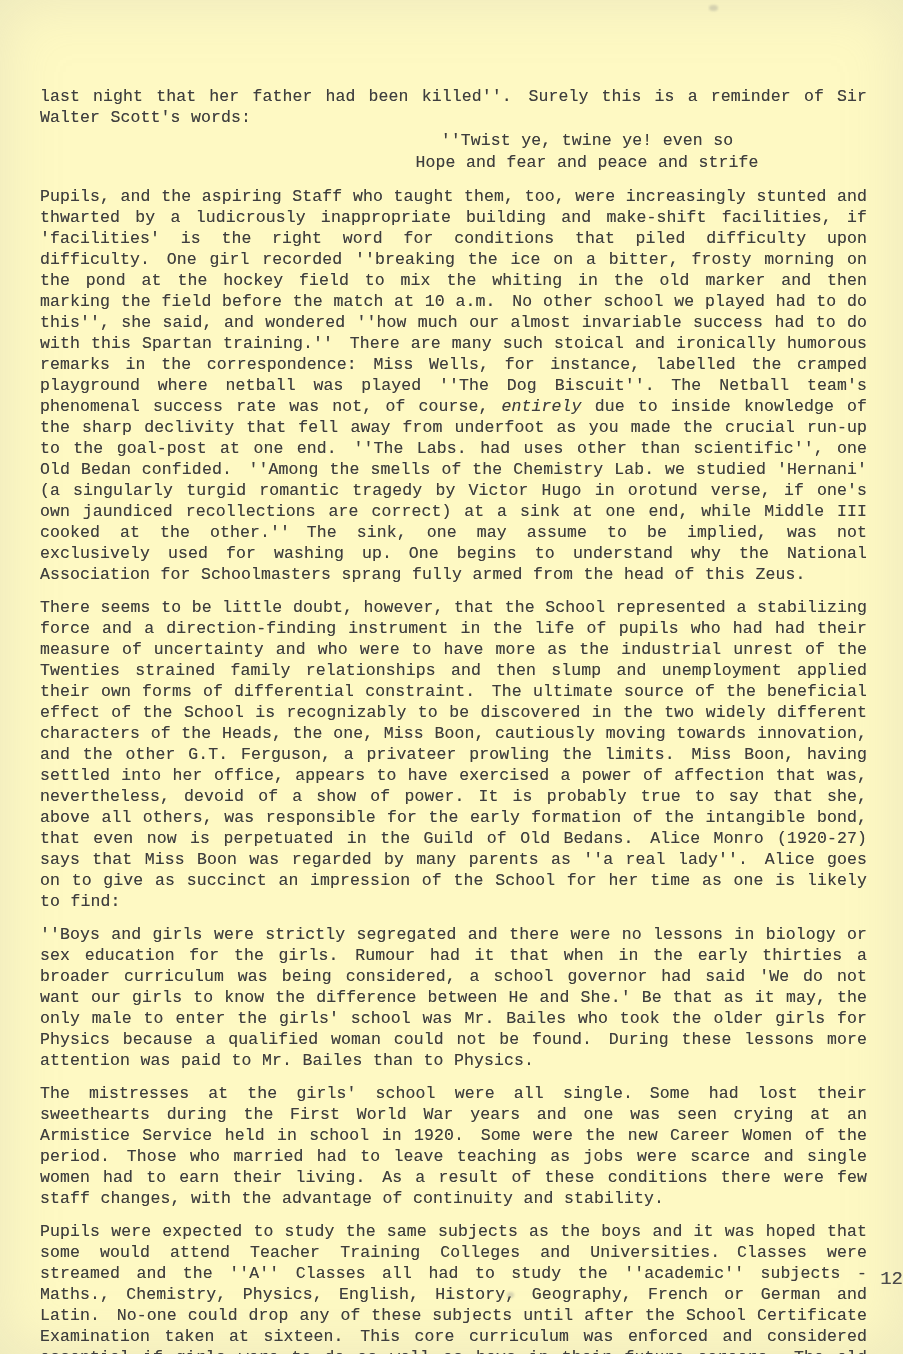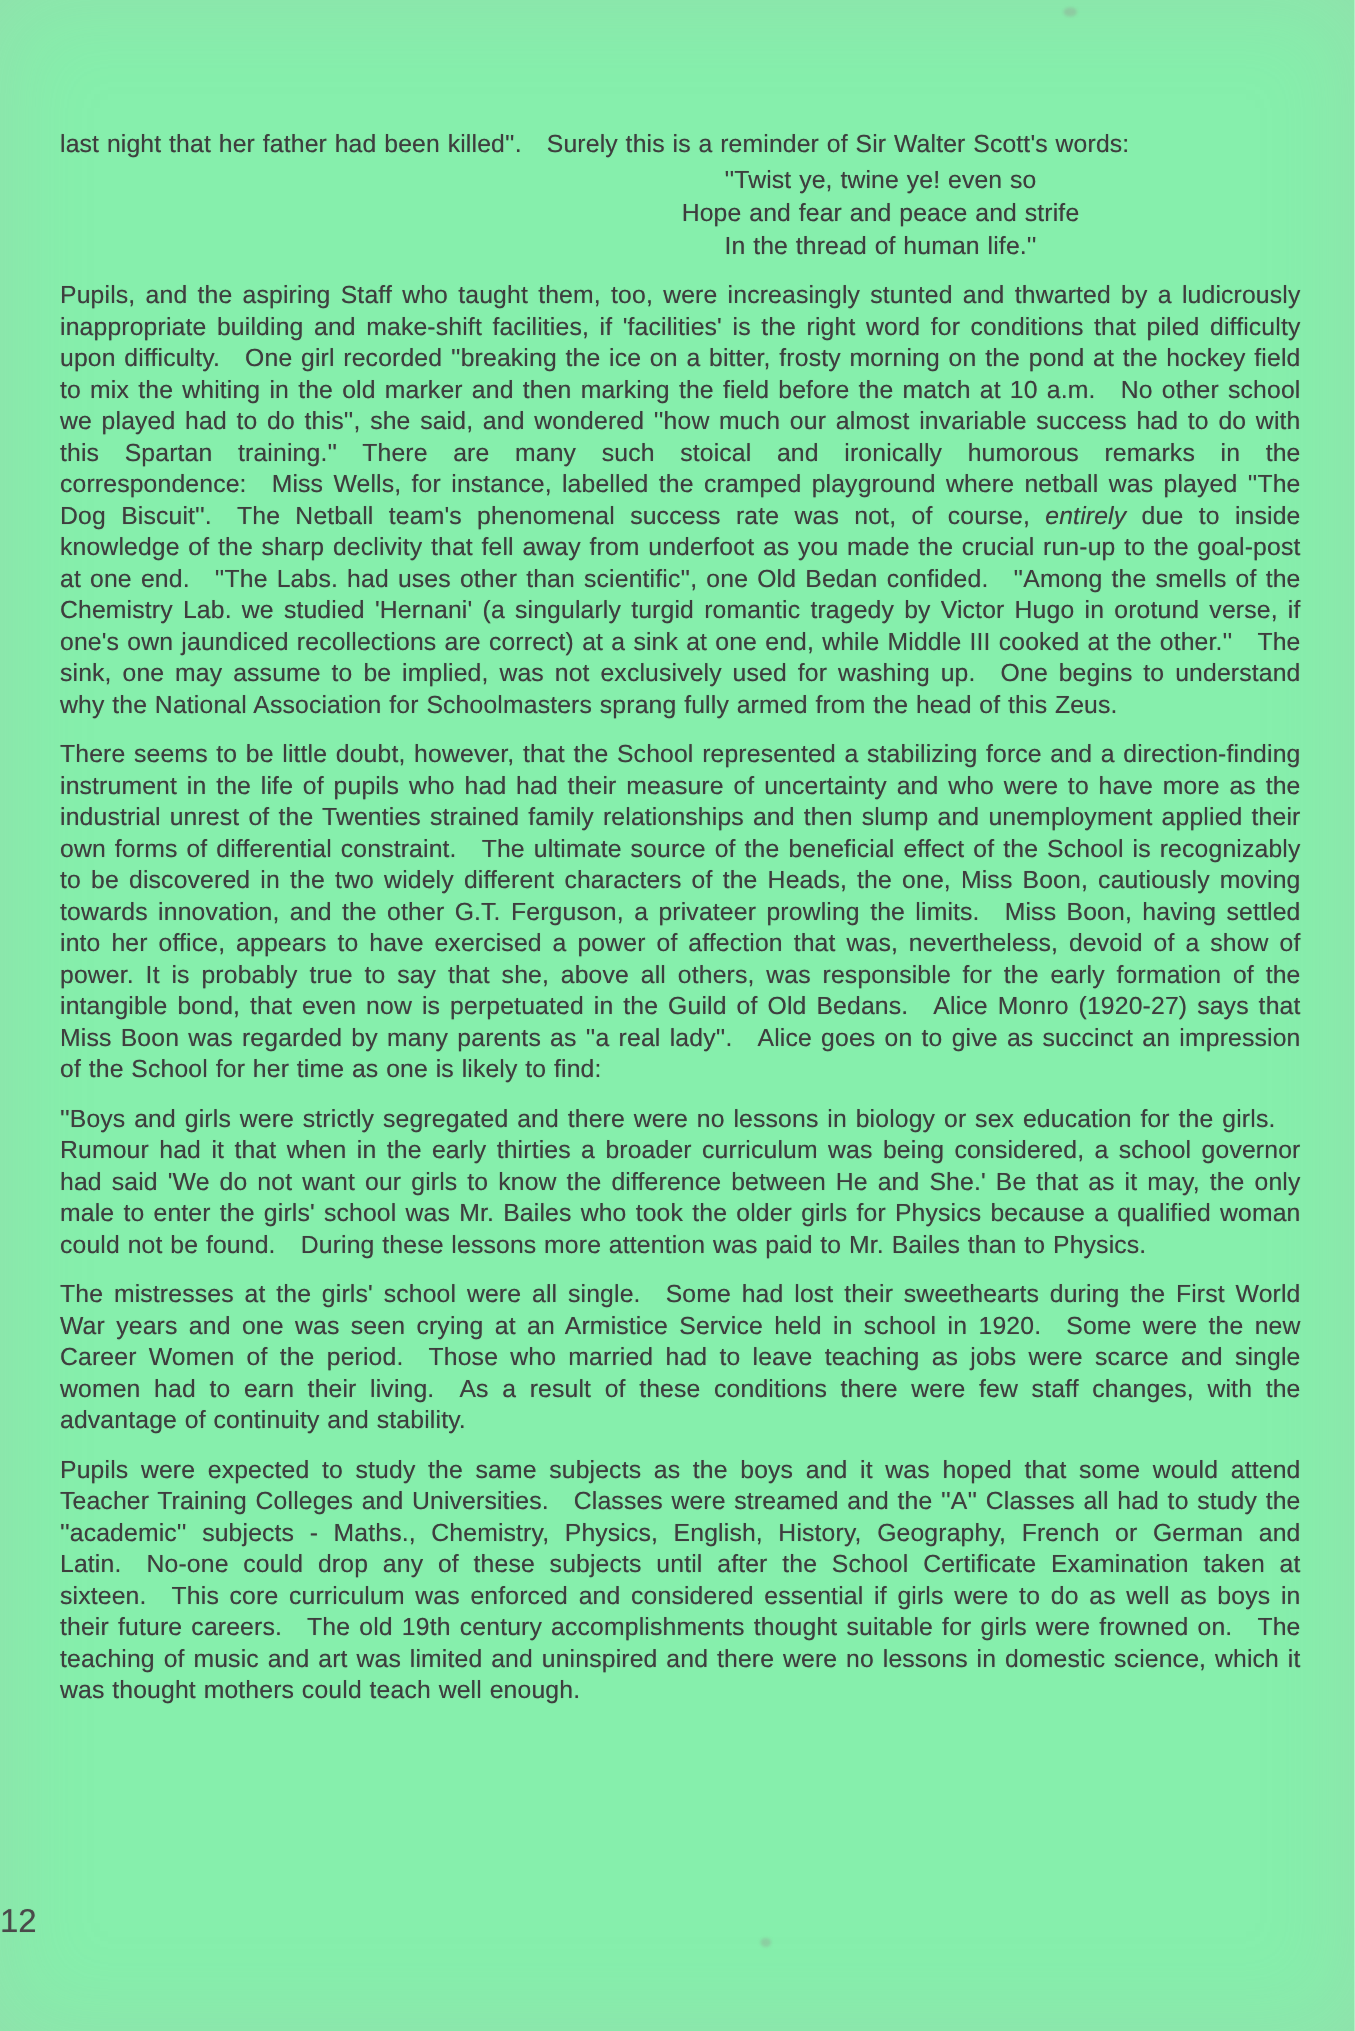--- a/index.html
+++ b/index.html
@@ -3,23 +3,23 @@
 <meta charset="utf-8">
 <style>
   html, body {
     margin: 0;
     padding: 0;
   }
   .page {
     position: relative;
     width: 903px;
     height: 1354px;
-    background: #86efac;
+    background: #fef9c3;
     box-shadow: inset 0 0 60px rgba(180,178,172,0.25);
-    font-family: Liberation Sans, sans-serif;
+    font-family: Liberation Mono, monospace;
     color: #3e3e3e;
     overflow: hidden;
   }
   .content {
     position: absolute;
     top: 86px;
     left: 40px;
     width: 827px;
   }
   .body-text {
@@ -49,22 +49,22 @@
     margin-top: 12px;
   }
   .italic {
     font-style: italic;
   }
   .page-number {
     position: absolute;
     top: 1268px;
     left: 0;
     width: 903px;
-    text-align: left;
-    font-size: 22px;
+    text-align: right;
+    font-size: 19px;
     color: #4a4a4a;
     text-shadow: 0 0 0.5px rgba(70,70,70,0.5);
   }
   .scan-artifact {
     position: absolute;
     border-radius: 50%;
     background: rgba(150,148,144,0.35);
     filter: blur(1.2px);
   }
   .artifact-top {
@@ -87,21 +87,20 @@
 
   <div class="scan-artifact artifact-top"></div>
 
   <div class="content body-text">
 
     <div class="lead-line">last night that her father had been killed''.  Surely this is a reminder of Sir Walter Scott's words:</div>
 
     <div class="poem">
       <div class="poem-line">''Twist ye, twine ye! even so</div>
       <div class="poem-line">Hope and fear and peace and strife</div>
-      <div class="poem-line">In the thread of human life.''</div>
     </div>
 
     <div class="para"><span>Pupils, and the aspiring Staff who taught them, too, were increasingly stunted and thwarted by a ludicrously inappropriate building and make-shift facilities, if 'facilities' is the right word for conditions that piled difficulty upon difficulty.  One girl recorded ''breaking the ice on a bitter, frosty morning on the pond at the hockey field to mix the whiting in the old marker and then marking the field before the match at 10 a.m.  No other school we played had to do this'', she said, and wondered ''how much our almost invariable success had to do with this Spartan training.''  There are many such stoical and ironically humorous remarks in the correspondence:  Miss Wells, for instance, labelled the cramped playground where netball was played ''The Dog Biscuit''.  The Netball team's phenomenal success rate was not, of course, </span><span class="italic">entirely</span><span> due to inside knowledge of the sharp declivity that fell away from underfoot as you made the crucial run-up to the goal-post at one end.  ''The Labs. had uses other than scientific'', one Old Bedan confided.  ''Among the smells of the Chemistry Lab. we studied 'Hernani' (a singularly turgid romantic tragedy by Victor Hugo in orotund verse, if one's own jaundiced recollections are correct) at a sink at one end, while Middle III cooked at the other.''  The sink, one may assume to be implied, was not exclusively used for washing up.  One begins to understand why the National Association for Schoolmasters sprang fully armed from the head of this Zeus.</span></div>
 
     <div class="para"><span>There seems to be little doubt, however, that the School represented a stabilizing force and a direction-finding instrument in the life of pupils who had had their measure of uncertainty and who were to have more as the industrial unrest of the Twenties strained family relationships and then slump and unemployment applied their own forms of differential constraint.  The ultimate source of the beneficial effect of the School is recognizably to be discovered in the two widely different characters of the Heads, the one, Miss Boon, cautiously moving towards innovation, and the other G.T. Ferguson, a privateer prowling the limits.  Miss Boon, having settled into her office, appears to have exercised a power of affection that was, nevertheless, devoid of a show of power. It is probably true to say that she, above all others, was responsible for the early formation of the intangible bond, that even now is perpetuated in the Guild of Old Bedans.  Alice Monro (1920-27) says that Miss Boon was regarded by many parents as ''a real lady''.  Alice goes on to give as succinct an impression of the School for her time as one is likely to find:</span></div>
 
     <div class="para flush"><span>''Boys and girls were strictly segregated and there were no lessons in biology or sex education for the girls.  Rumour had it that when in the early thirties a broader curriculum was being considered, a school governor had said 'We do not want our girls to know the difference between He and She.' Be that as it may, the only male to enter the girls' school was Mr. Bailes who took the older girls for Physics because a qualified woman could not be found.  During these lessons more attention was paid to Mr. Bailes than to Physics.</span></div>
 
     <div class="para"><span>The mistresses at the girls' school were all single.  Some had lost their sweethearts during the First World War years and one was seen crying at an Armistice Service held in school in 1920.  Some were the new Career Women of the period.  Those who married had to leave teaching as jobs were scarce and single women had to earn their living.  As a result of these conditions there were few staff changes, with the advantage of continuity and stability.</span></div>
 

